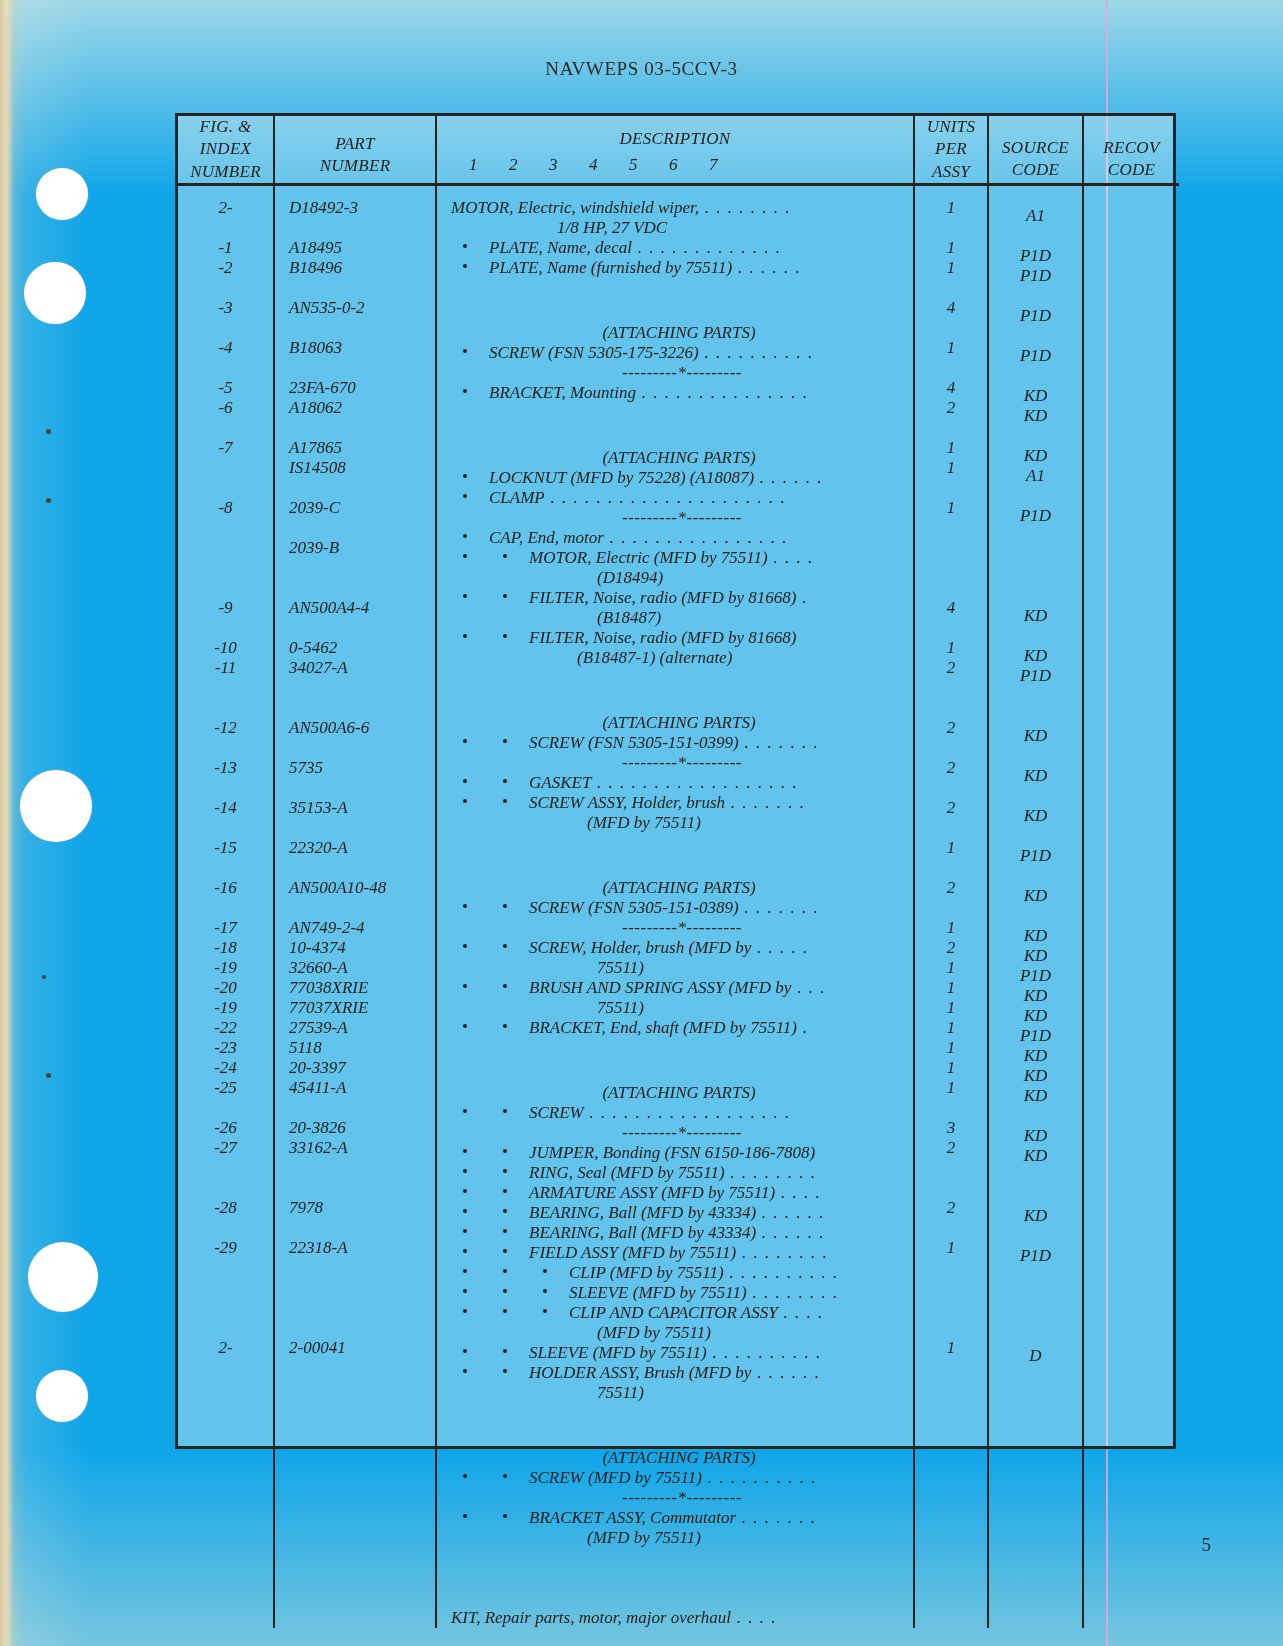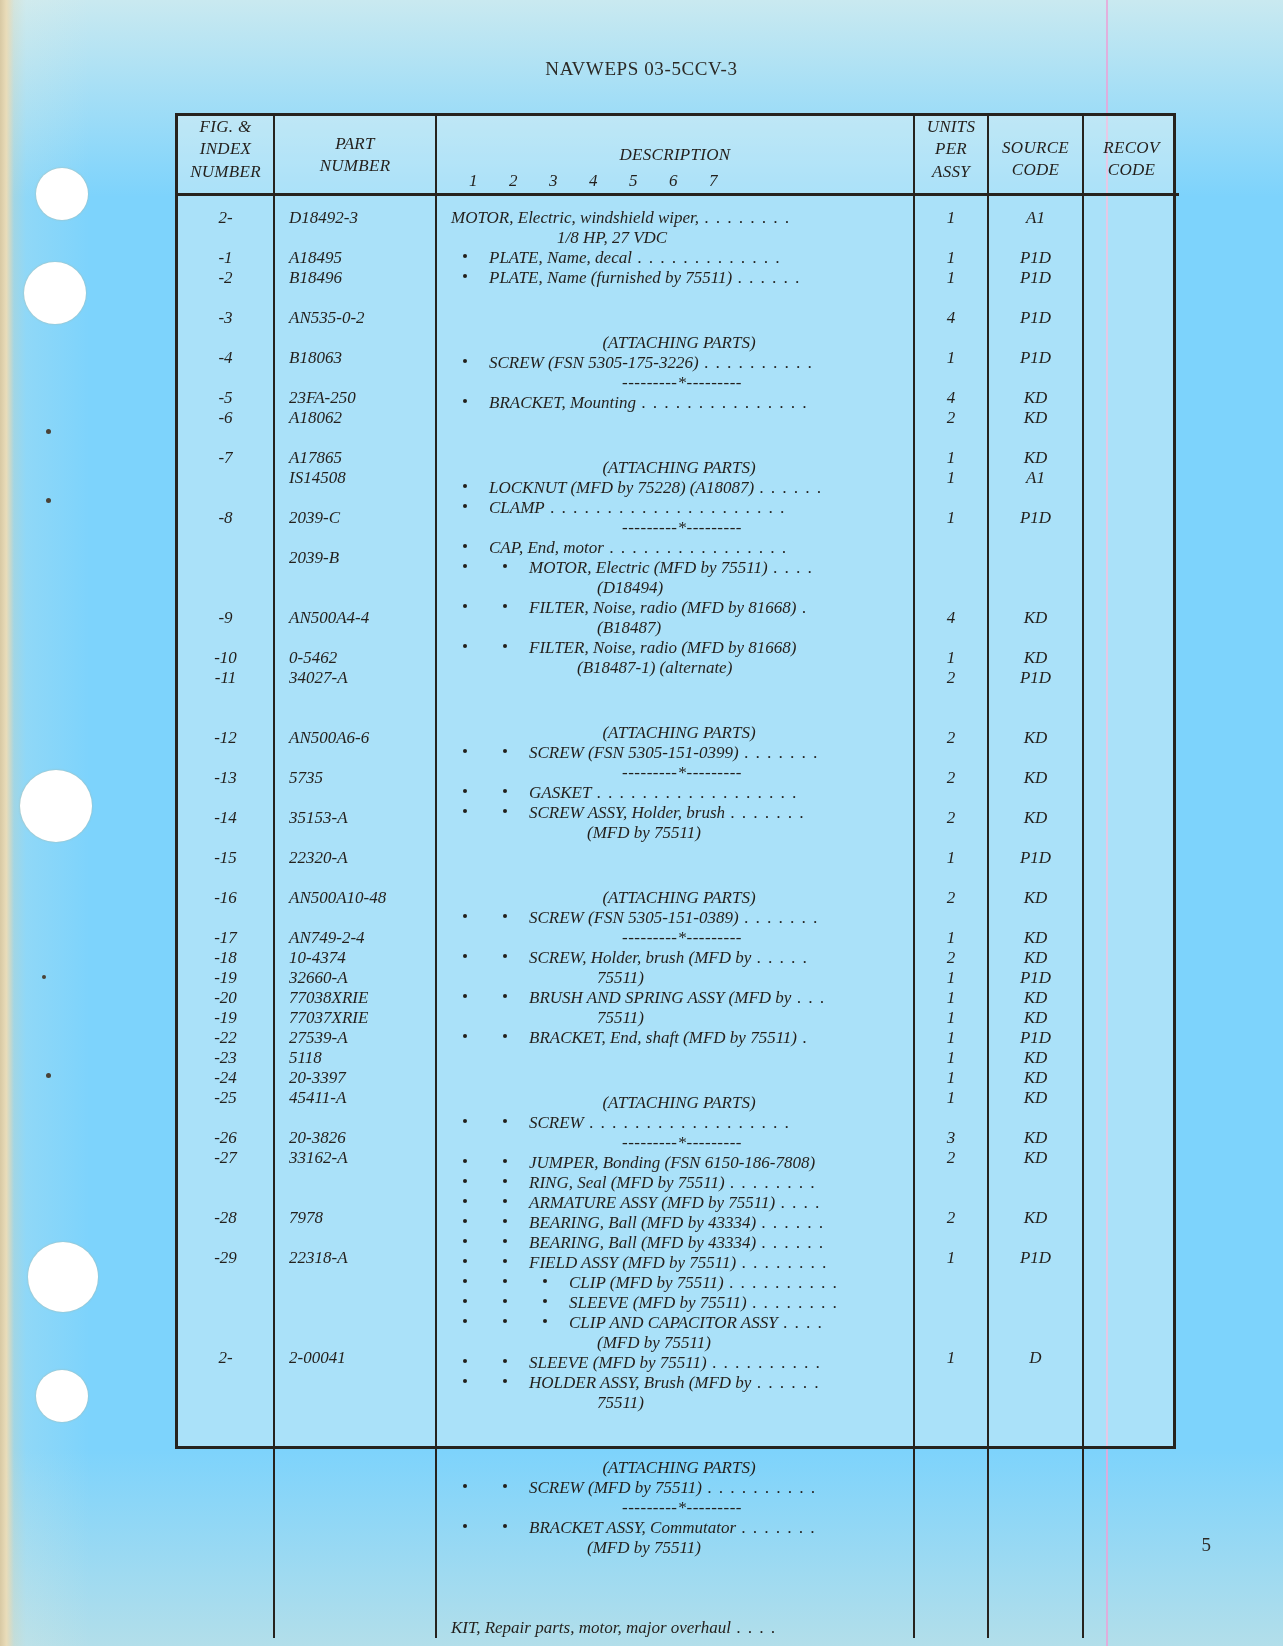--- a/index.html
+++ b/index.html
@@ -7,21 +7,21 @@
     padding: 0;
     background: #ffffff;
   }
   body {
     font-family: "Liberation Serif", serif;
   }
   .page {
     position: relative;
     width: 1283px;
     height: 1646px;
-    background: #7dd3fc;
+    background: #0ea5e9;
     overflow: hidden;
   }
   
   .page-tone {
     position: absolute;
     inset: 0;
     background:
       linear-gradient(90deg, rgba(230,212,170,0.55) 0px, rgba(248,242,220,0.15) 26px, rgba(255,252,238,0.0) 90px),
       linear-gradient(180deg, rgba(252,248,232,0.6) 0%, rgba(250,244,222,0.0) 12%, rgba(250,244,222,0.0) 88%, rgba(243,236,212,0.45) 100%);
     pointer-events: none;
@@ -109,21 +109,21 @@
     text-align: center;
     padding: 9px 2px 7px 2px;
     letter-spacing: 0.3px;
   }
   thead th:last-child { border-right: none; }
   .hdr-desc-wrap {
     position: relative;
     height: 100%;
   }
   .hdr-desc-title {
-    padding-top: 28px;
+    padding-top: 12px;
   }
   .hdr-desc-nums {
     text-align: left;
     padding-left: 32px;
     letter-spacing: 0.2px;
     margin-top: 4px;
   }
   .hdr-desc-nums span { display: inline-block; width: 40px; }
 
   tbody td {
@@ -320,21 +320,21 @@
             <div class="rows" id="col-part" style="padding-top:12px">
                 <div class="row c-part">D18492-3</div>
                 <div class="row c-part"></div>
                 <div class="row c-part">A18495</div>
                 <div class="row c-part">B18496</div>
                 <div class="row c-part"></div>
                 <div class="row c-part">AN535-0-2</div>
                 <div class="row c-part"></div>
                 <div class="row c-part">B18063</div>
                 <div class="row c-part"></div>
-                <div class="row c-part">23FA-250</div>
+                <div class="row c-part">23FA-670</div>
                 <div class="row c-part">A18062</div>
                 <div class="row c-part"></div>
                 <div class="row c-part">A17865</div>
                 <div class="row c-part">IS14508</div>
                 <div class="row c-part"></div>
                 <div class="row c-part">2039-C</div>
                 <div class="row c-part"></div>
                 <div class="row c-part">2039-B</div>
                 <div class="row c-part"></div>
                 <div class="row c-part"></div>
@@ -640,21 +640,21 @@
                 <div class="row c-units"></div>
                 <div class="row c-units">1</div>
                 <div class="row c-units"></div>
                 <div class="row c-units"></div>
                 <div class="row c-units"></div>
                 <div class="row c-units"></div>
                 <div class="row c-units">1</div>
               </div>
           </td>
           <td class="cell-body">
-            <div class="rows" id="col-src" style="padding-top:12px">
+            <div class="rows" id="col-src" style="padding-top:20px">
                 <div class="row c-src">A1</div>
                 <div class="row c-src"></div>
                 <div class="row c-src">P1D</div>
                 <div class="row c-src">P1D</div>
                 <div class="row c-src"></div>
                 <div class="row c-src">P1D</div>
                 <div class="row c-src"></div>
                 <div class="row c-src">P1D</div>
                 <div class="row c-src"></div>
                 <div class="row c-src">KD</div>

